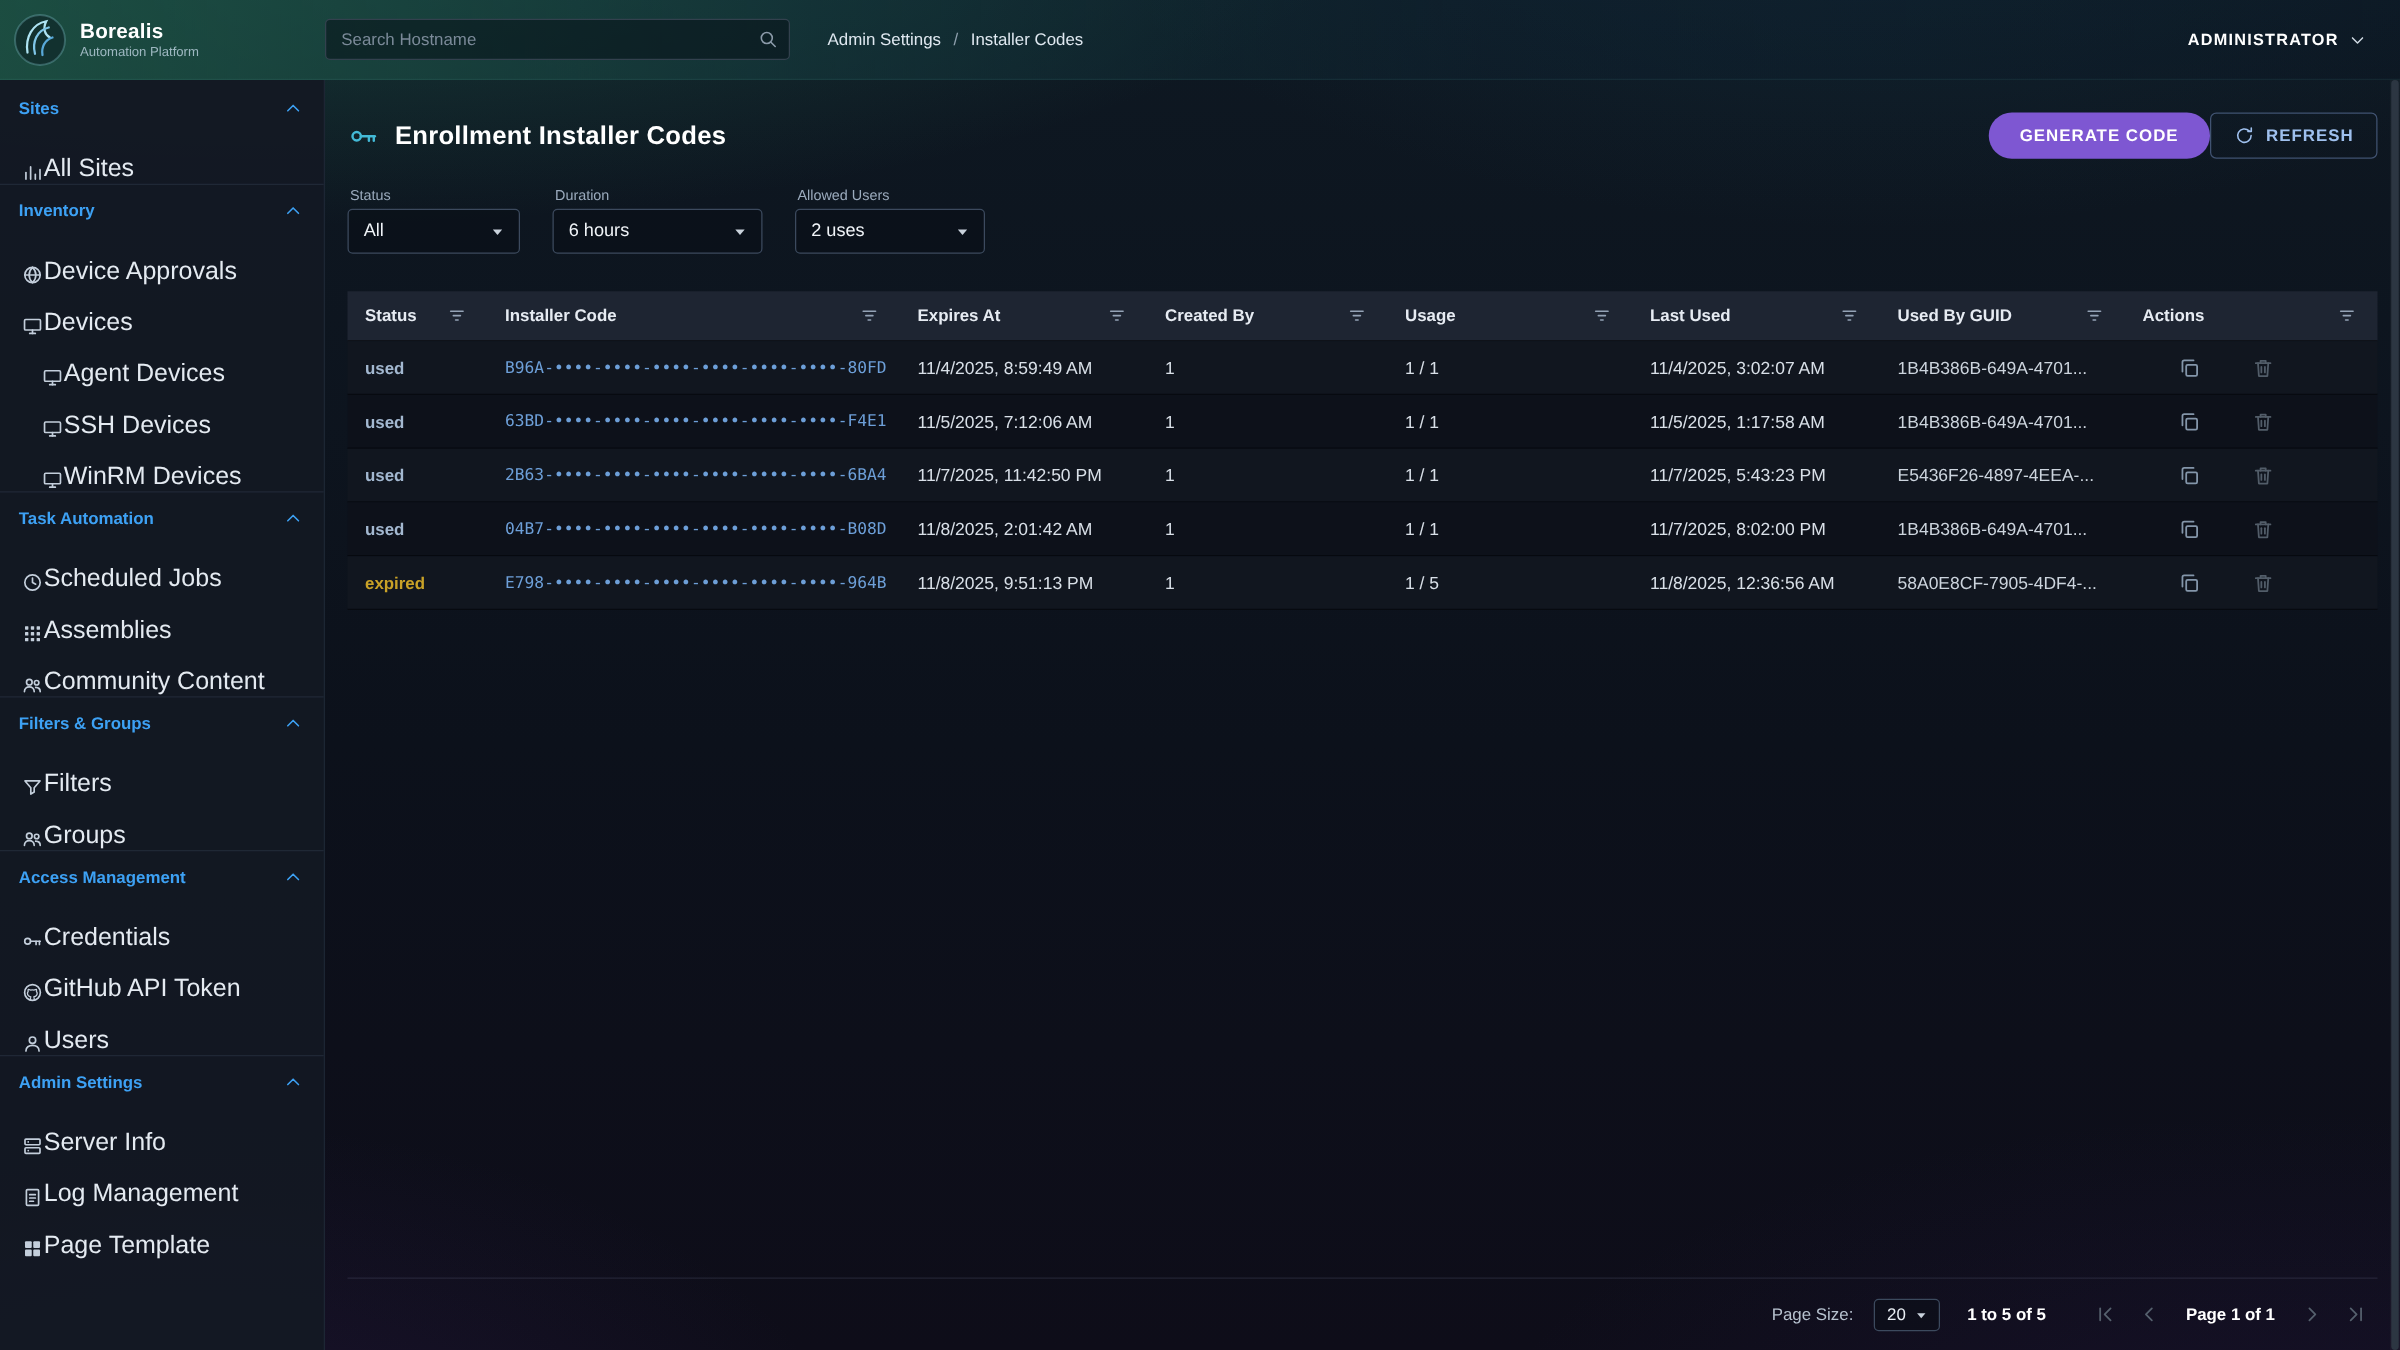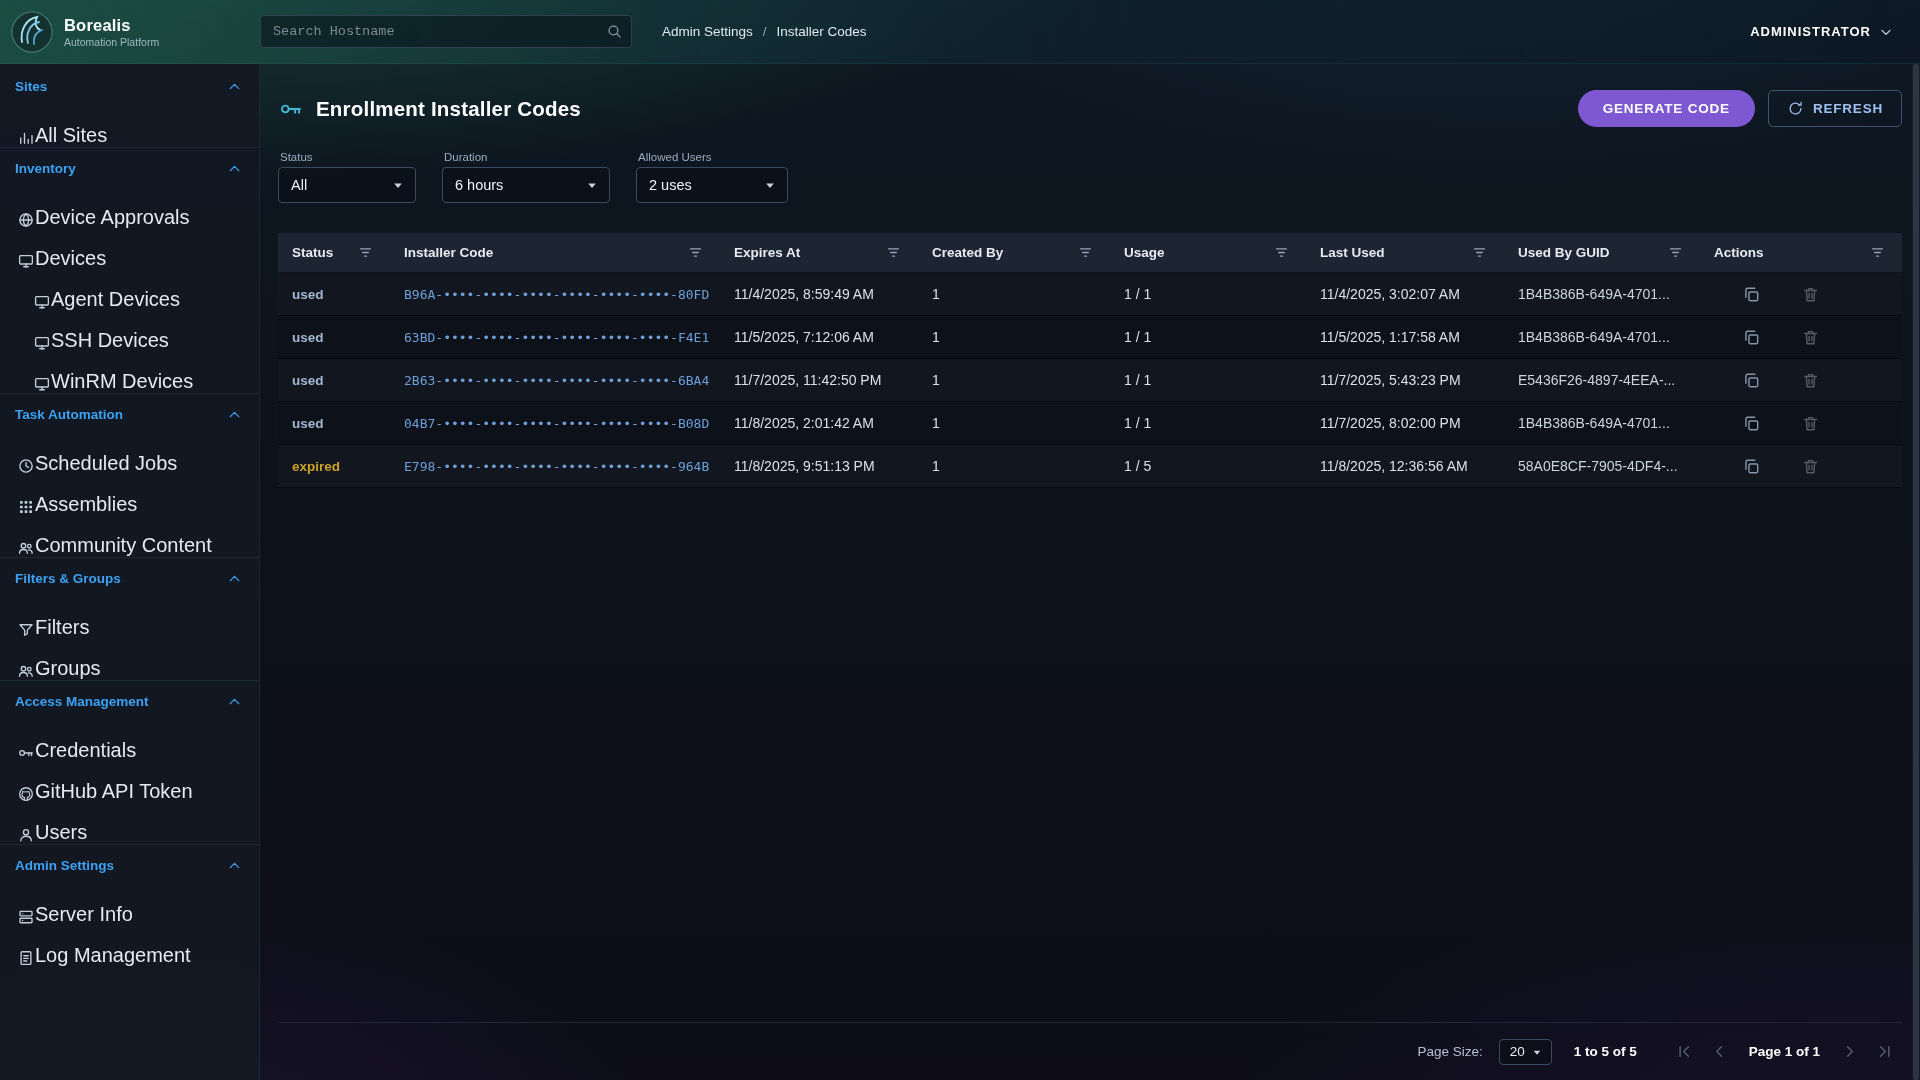--- a/index.html
+++ b/index.html
@@ -16,21 +16,21 @@
   
   .topbar{flex:0 0 64px;display:flex;align-items:center;
     background:linear-gradient(90deg, rgba(29,82,68,.85), rgba(20,58,62,.55) 34%, rgba(13,34,49,.35) 62%, rgba(10,22,36,.30) 100%);
     border-bottom:1px solid rgba(120,220,210,.08);}
   .brand{width:242px;flex:0 0 242px;display:flex;align-items:center;gap:10px;padding-left:10px;cursor:pointer}
   .logo{width:44px;height:44px}
   .brand-name{font-size:16.5px;font-weight:700;color:#fff;letter-spacing:.2px}
   .brand-sub{font-size:10.5px;color:#9db7c0;margin-top:1px}
   .searchbox{position:relative;width:372px;margin-left:18px}
   .searchbox input{width:100%;height:33px;background:rgba(8,16,24,.55);border:1px solid #33414e;border-radius:4px;
-    color:#cfd9e2;padding:0 34px 0 12px;font-size:13.5px;font-family:Liberation Mono, monospace;outline:none}
+    color:#cfd9e2;padding:0 34px 0 12px;font-size:13.5px;font-family:Liberation Sans, sans-serif;outline:none}
   .searchbox input::placeholder{color:#7b8a99}
   .sicon{position:absolute;right:9px;top:8px;width:17px;height:17px;color:#8b9aa9;cursor:pointer}
   .breadcrumb{display:flex;align-items:center;gap:10px;margin-left:30px;font-size:13.5px;color:#dfe8f0}
   .bc-item{cursor:pointer}
   .bc-sep{color:#8fa0ae}
   .usermenu{margin-left:auto;margin-right:26px;display:flex;align-items:center;gap:7px;color:#fff;
     font-size:13px;font-weight:600;letter-spacing:1px;cursor:pointer}
   .uicon{width:16px;height:16px;color:#cfd9e2}
   
   .bodyrow{flex:1;display:flex;min-height:0}
@@ -41,21 +41,21 @@
   .nav-item{height:41px;display:flex;align-items:flex-end;gap:0;padding-left:17px;font-size:20px;color:#e4eaf1;cursor:pointer}
   .nav-item.indent{padding-left:33px}
   .nav-icon{width:18px;height:18px;flex:0 0 18px;color:#c3cedb}
   .nav-item.selected{background:#2a3342;font-weight:700;color:#fff}
   .nav-section + .nav-section{border-top:1px solid rgba(130,160,200,.12)}
   
   .main{flex:1;display:flex;flex-direction:column;min-width:0;padding:0 10px 0 18px}
   .page-head{display:flex;align-items:center;margin:26px 0 24px}
   .title-icon{width:26px;height:26px;color:#43b9d6;margin-right:12px}
   .page-head h1{font-size:20.5px;font-weight:700;color:#fff;letter-spacing:.2px}
-  .head-actions{margin-left:auto;display:flex;align-items:center;gap:13px}
+  .head-actions{margin-left:auto;display:flex;align-items:center;}
   .btn-generate{height:37px;padding:0 25px;border:none;border-radius:19px;background:#7e57d2;color:#fff;
     font-weight:600;font-size:13.5px;letter-spacing:.8px;font-family:inherit;cursor:pointer}
   .btn-refresh{height:37px;display:flex;align-items:center;gap:9px;padding:0 18px;background:transparent;
     border:1px solid rgba(126,156,210,.45);border-radius:5px;color:#9fc0ee;font-weight:600;font-size:13.5px;
     letter-spacing:.8px;font-family:inherit;cursor:pointer}
   .bicon{width:17px;height:17px}
   
   .filters{display:flex;gap:26px;margin-bottom:30px}
   .flabel{font-size:11.5px;color:#9babbd;margin:0 0 4px 2px}
   .fselect{height:36px;display:flex;align-items:center;justify-content:space-between;gap:10px;
@@ -363,20 +363,31 @@
               <span class="nav-icon">
                 <svg viewBox="0 0 24 24" fill="none" stroke="currentColor" stroke-width="1.8" stroke-linecap="round" stroke-linejoin="round">
                   <rect x="5.5" y="3.6" width="13" height="16.8" rx="1.2"></rect>
                   <line x1="9" y1="9" x2="15" y2="9"></line>
                   <line x1="9" y1="12.5" x2="15" y2="12.5"></line>
                   <line x1="9" y1="16" x2="13" y2="16"></line>
                 </svg>
               </span>
       <span class="nav-label">Log Management</span>
             </div>
+            <div class="nav-item">
+              <span class="nav-icon">
+                <svg viewBox="0 0 24 24" fill="currentColor">
+                  <rect x="4" y="4" width="7.2" height="7.2" rx="1"></rect>
+                  <rect x="12.8" y="4" width="7.2" height="7.2" rx="1"></rect>
+                  <rect x="4" y="12.8" width="7.2" height="7.2" rx="1"></rect>
+                  <rect x="12.8" y="12.8" width="7.2" height="7.2" rx="1"></rect>
+                </svg>
+              </span>
+      <span class="nav-label">Page Template</span>
+            </div>
           </div>
         </nav>
     </aside>
 
     <main class="main">
       <div class="page-head">
         <span class="title-icon">
             <svg viewBox="0 0 24 24" fill="none" stroke="currentColor" stroke-width="1.8" stroke-linecap="round" stroke-linejoin="round">
               <circle cx="6.8" cy="12" r="3.1"></circle>
               <line x1="9.9" y1="12" x2="20.2" y2="12"></line>

